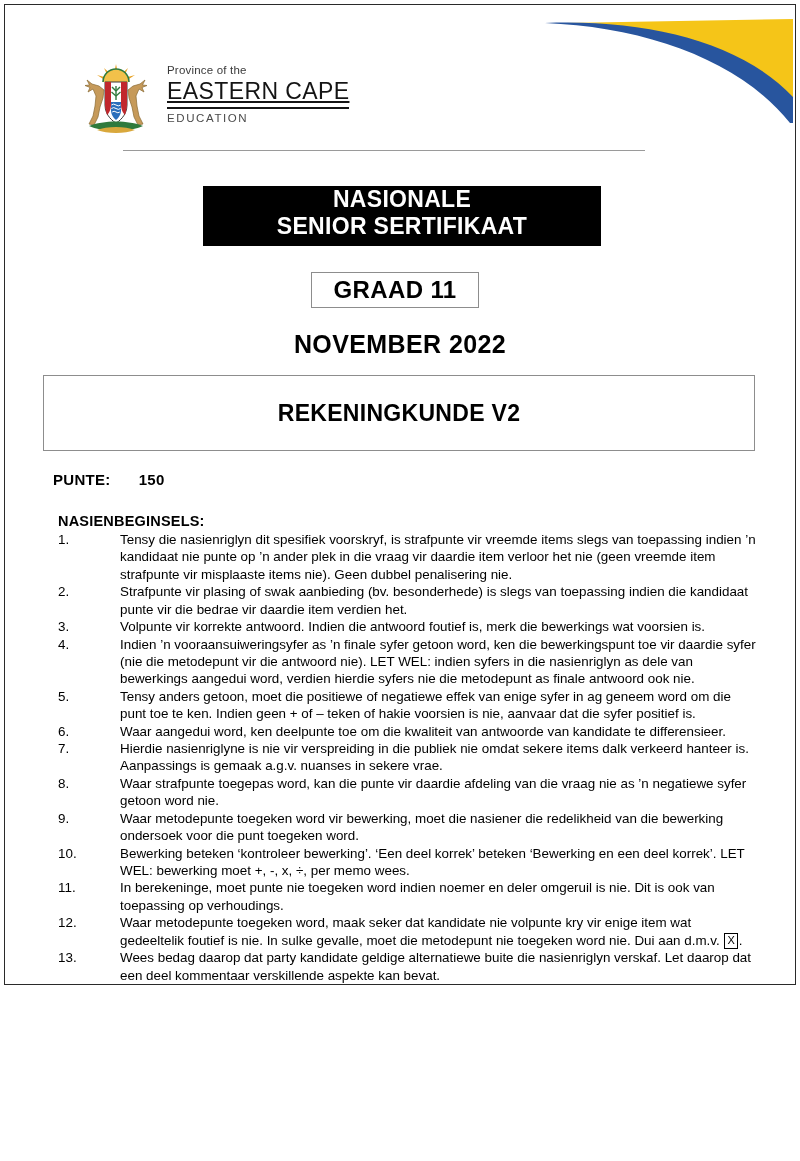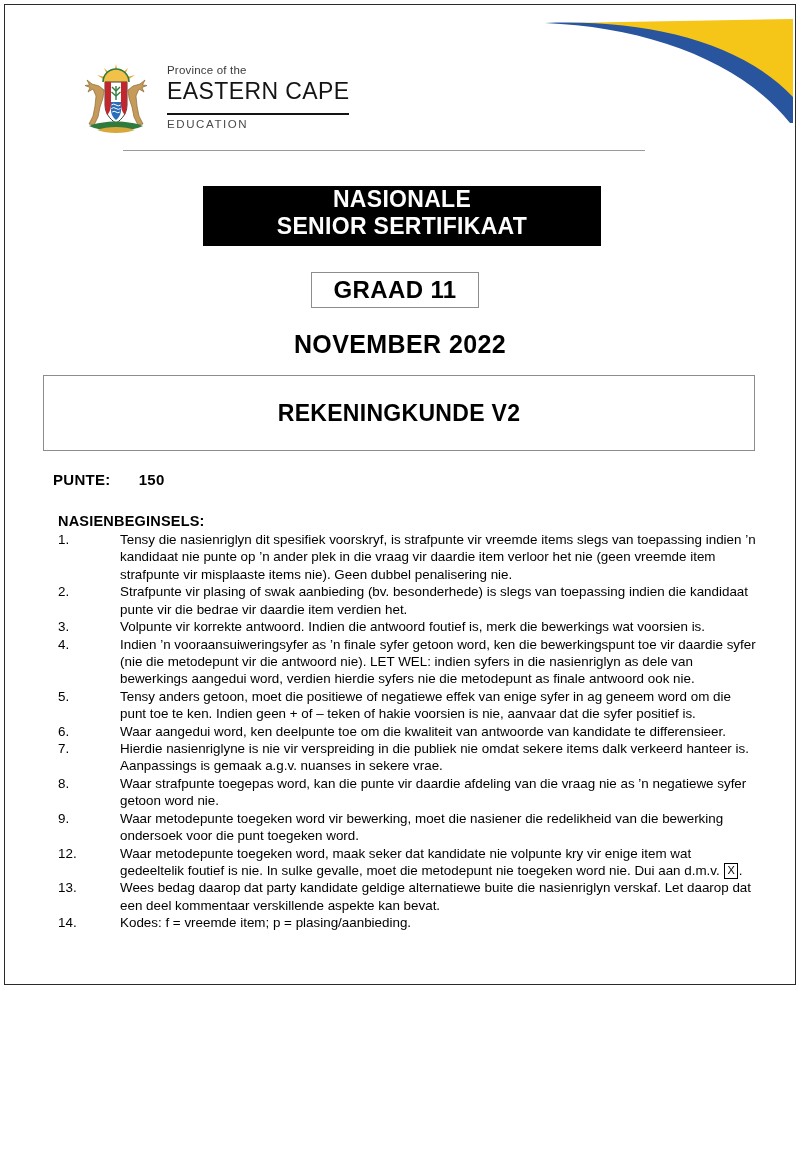--- a/index.html
+++ b/index.html
@@ -51,22 +51,23 @@
     letter-spacing: .2px;
     line-height: 1.1;
   }
   .logo-main {
     font-size: 23px;
     letter-spacing: .4px;
     color: #141414;
     line-height: 1.15;
     margin-top: 1px;
     border-bottom: 2px solid #141414;
-    padding-bottom: 9px;
+    padding-bottom: 3px;
     display: inline-block;
+    text-decoration: underline;
   }
   .logo-sub {
     font-size: 11.5px;
     color: #4a4a4a;
     letter-spacing: 1.6px;
     margin-top: 3px;
   }
   .hdr-rule {
     position: absolute;
     left: 118px; top: 145px;
@@ -315,20 +316,28 @@
         </li>
         <li>
           <span class="num">8.</span>
           <span class="txt">Waar strafpunte toegepas word, kan die punte vir daardie afdeling van die vraag nie as ’n negatiewe syfer getoon word nie.</span>
         </li>
         <li>
           <span class="num">9.</span>
           <span class="txt">Waar metodepunte toegeken word vir bewerking, moet die nasiener die redelikheid van die bewerking ondersoek voor die punt toegeken word.</span>
         </li>
         <li>
+          <span class="num">10.</span>
+          <span class="txt">Bewerking beteken ‘kontroleer bewerking’. ‘Een deel korrek’ beteken ‘Bewerking en een deel korrek’. LET WEL: bewerking moet +, -, x, ÷, per memo wees.</span>
+        </li>
+        <li>
+          <span class="num">11.</span>
+          <span class="txt">In berekeninge, moet punte nie toegeken word indien noemer en deler omgeruil is nie. Dit is ook van toepassing op verhoudings.</span>
+        </li>
+        <li>
           <span class="num">12.</span>
           <span class="txt"><span>Waar metodepunte toegeken word, maak seker dat kandidate nie volpunte kry vir enige item wat gedeeltelik foutief is nie. In sulke gevalle, moet die metodepunt nie toegeken word nie. Dui aan d.m.v.</span> <span class="boxed-x">X</span><span>.</span></span>
         </li>
         <li>
           <span class="num">13.</span>
           <span class="txt">Wees bedag daarop dat party kandidate geldige alternatiewe buite die nasienriglyn verskaf. Let daarop dat een deel kommentaar verskillende aspekte kan bevat.</span>
         </li>
         <li>
           <span class="num">14.</span>
           <span class="txt">Kodes: f = vreemde item; p = plasing/aanbieding.</span>

